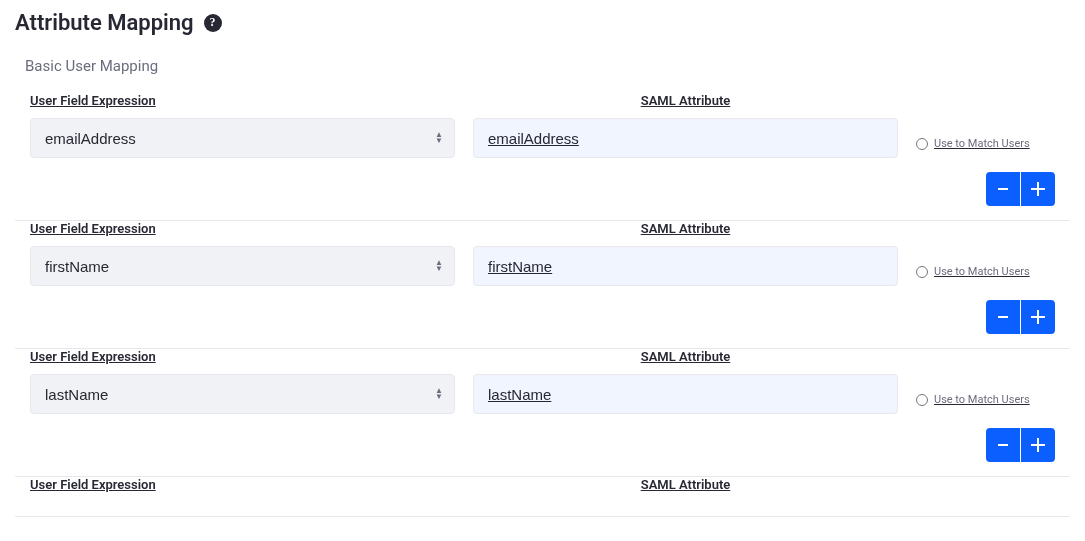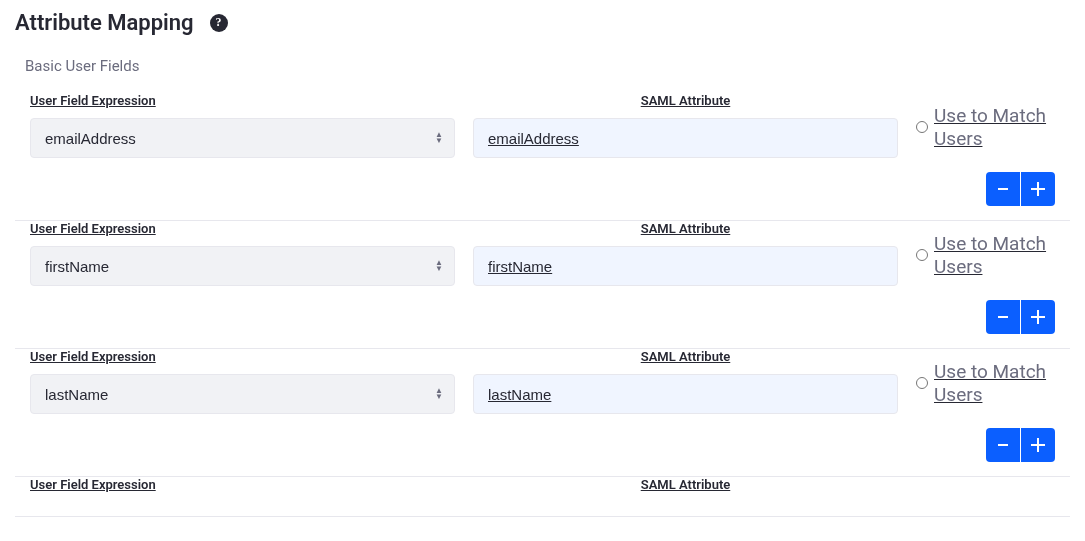--- a/index.html
+++ b/index.html
@@ -10,21 +10,21 @@
     body {
       font-family: -apple-system, BlinkMacSystemFont, "Segoe UI", Roboto, Helvetica, Arial, sans-serif;
       background: #fff;
       color: #272833;
       padding: 10px 15px;
       width: 1085px;
     }
     .page-title-row {
       display: flex;
       align-items: center;
-      gap: 16px;
+      gap: 10px;
       margin-bottom: 22px;
     }
     .page-title {
       font-size: 22px;
       font-weight: 600;
       color: #272833;
     }
     .help-icon {
       display: inline-flex;
       align-items: center;
@@ -111,21 +111,21 @@
       display: flex;
       align-items: center;
       gap: 6px;
     }
     .radio-input {
       width: 12px;
       height: 12px;
       accent-color: #6b6c7e;
     }
     .match-label {
-      font-size: 19px;
+      font-size: 11px;
       color: #6b6c7e;
     }
     .button-row-container {
       display: flex;
       justify-content: flex-end;
       padding: 14px 15px 0 15px;
     }
     .button-group {
       display: inline-flex;
     }
@@ -174,21 +174,21 @@
     }
   </style>
 </head>
 <body>
 
 <div class="page-title-row">
   <h1 class="page-title">Attribute Mapping</h1>
   <span class="help-icon">?</span>
 </div>
 
-<div class="section-label">Basic User Fields</div>
+<div class="section-label">Basic User Mapping</div>
 
 <div id="rows-container">
   <div class="mapping-row">
     <div class="fields-grid">
       <div class="field-col ufe">
         <label class="field-label">User Field Expression</label>
         <div class="select-wrapper">
           <select class="select-input">
             <option value="emailAddress">emailAddress</option>
           </select>

